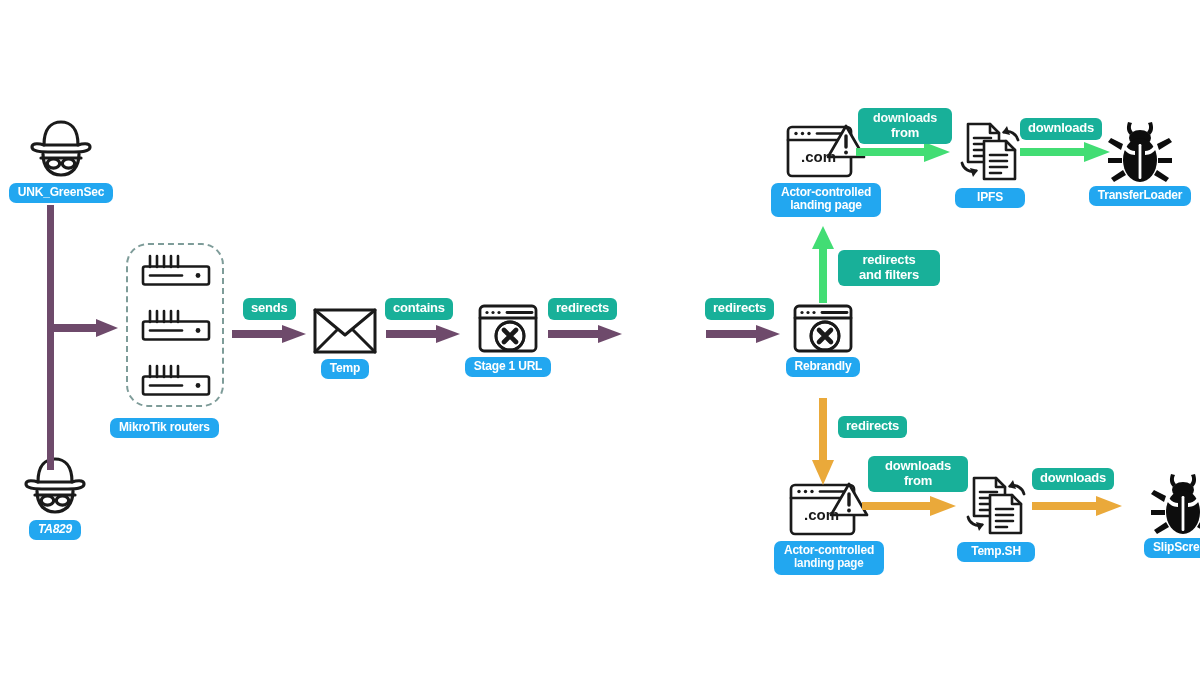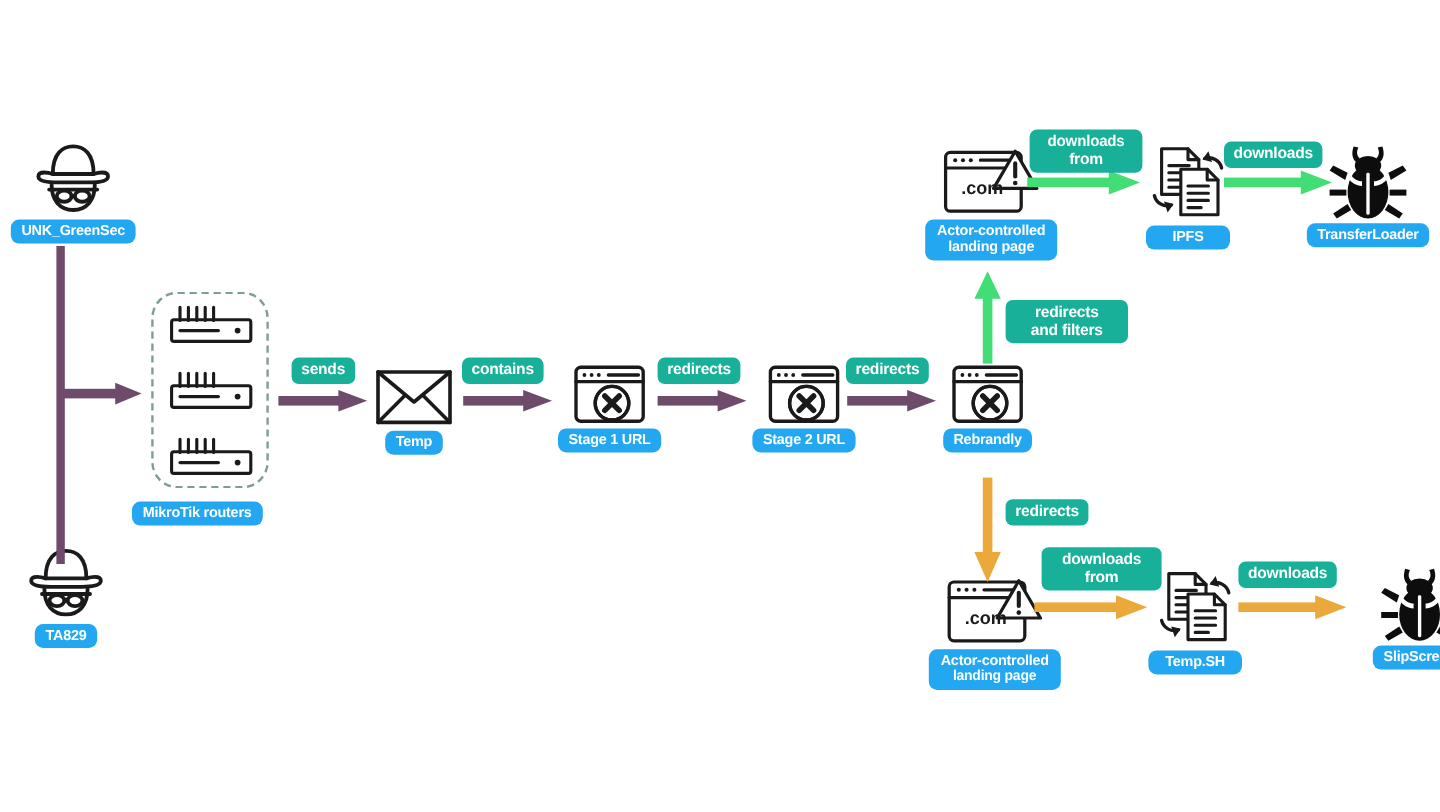--- a/index.html
+++ b/index.html
@@ -113,21 +113,21 @@
           <path d="M17 40 L57 40"></path>
           <ellipse cx="29.5" cy="45.5" rx="6.2" ry="4.6"></ellipse>
           <ellipse cx="44.5" cy="45.5" rx="6.2" ry="4.6"></ellipse>
           <path d="M35.7 45.5 L38.3 45.5"></path>
         </g>
       </svg>
     </div>
     <div class="pill pill-blue" style="margin-top:3px;">UNK_GreenSec</div>
   </div>
 
-  <div class="node" style="left:5px; top:455px; width:100px;">
+  <div class="node" style="left:5px; top:455px; width:100px;font-style:italic;">
     <div class="icon-box">
       <svg width="74" height="62" viewBox="0 0 74 62">
         <g fill="none" stroke="#1a1a1a" stroke-width="3.2" stroke-linejoin="round" stroke-linecap="round">
           <path d="M20 27 C20 10 28 4 37 4 C46 4 54 10 54 27"></path>
           <path d="M8 29 C8 24 17 26 20 27 L54 27 C57 26 66 24 66 29 C66 33 58 34 50 34 L24 34 C16 34 8 33 8 29 Z"></path>
           <path d="M19 36 C19 49 26 57 37 57 C48 57 55 49 55 36"></path>
           <path d="M17 40 L57 40"></path>
           <ellipse cx="29.5" cy="45.5" rx="6.2" ry="4.6"></ellipse>
           <ellipse cx="44.5" cy="45.5" rx="6.2" ry="4.6"></ellipse>
           <path d="M35.7 45.5 L38.3 45.5"></path>
@@ -212,38 +212,20 @@
     </div>
     <div class="pill pill-blue" style="margin-top:2px;">Stage 1 URL</div>
   </div>
 
   <div class="edge-label pill pill-teal" style="left:548px; top:298px;">redirects</div>
   <svg class="arrow" style="left:548px; top:322px;" width="76" height="24" viewBox="0 0 76 24">
     <rect x="0" y="8" width="54" height="8" fill="#6e4a6b"></rect>
     <polygon points="50,3 74,12 50,21" fill="#6e4a6b"></polygon>
   </svg>
 
-  <div class="node" style="left:620px; top:303px; width:100px;">
-    <div class="icon-box">
-      <svg width="62" height="52" viewBox="0 0 62 52">
-        <g fill="none" stroke="#1a1a1a" stroke-width="2.8" stroke-linejoin="round" stroke-linecap="round">
-          <path d="M3 7 a4 4 0 0 1 4-4 H55 a4 4 0 0 1 4 4 V44 a4 4 0 0 1 -4 4 H7 a4 4 0 0 1 -4 -4 Z"></path>
-          <path d="M3 15 H59"></path>
-          <circle cx="10" cy="9.5" r="1.6" fill="#1a1a1a" stroke="none"></circle>
-          <circle cx="16" cy="9.5" r="1.6" fill="#1a1a1a" stroke="none"></circle>
-          <circle cx="22" cy="9.5" r="1.6" fill="#1a1a1a" stroke="none"></circle>
-          <path d="M30 9.5 H55"></path>
-          <circle cx="33" cy="33" r="14" fill="#ffffff"></circle>
-          <circle cx="33" cy="33" r="14"></circle>
-          <path d="M27 27 L39 39 M39 27 L27 39" stroke-width="4.6"></path>
-        </g>
-      </svg>
-    </div>
-    <div class="pill pill-blue" style="margin-top:2px;">Stage 2 URL</div>
-  </div>
 
   <div class="edge-label pill pill-teal" style="left:705px; top:298px;">redirects</div>
   <svg class="arrow" style="left:706px; top:322px;" width="76" height="24" viewBox="0 0 76 24">
     <rect x="0" y="8" width="54" height="8" fill="#6e4a6b"></rect>
     <polygon points="50,3 74,12 50,21" fill="#6e4a6b"></polygon>
   </svg>
 
   <div class="node" style="left:778px; top:303px; width:90px;">
     <div class="icon-box">
       <svg width="62" height="52" viewBox="0 0 62 52">

